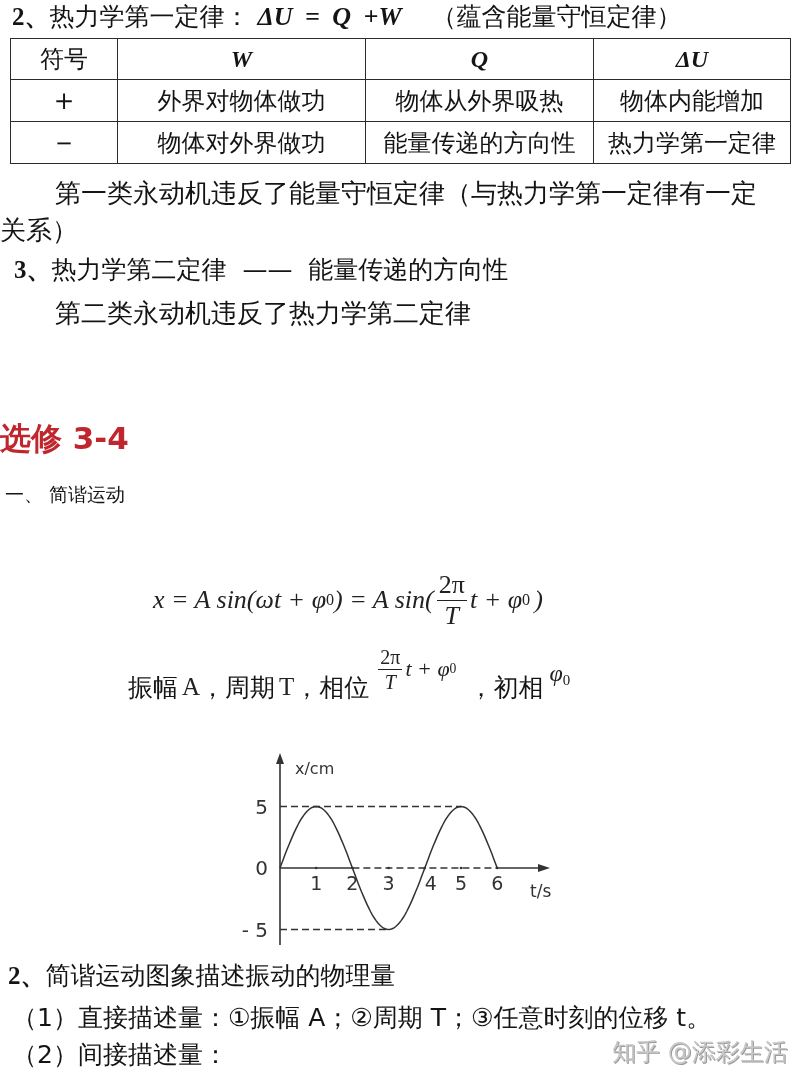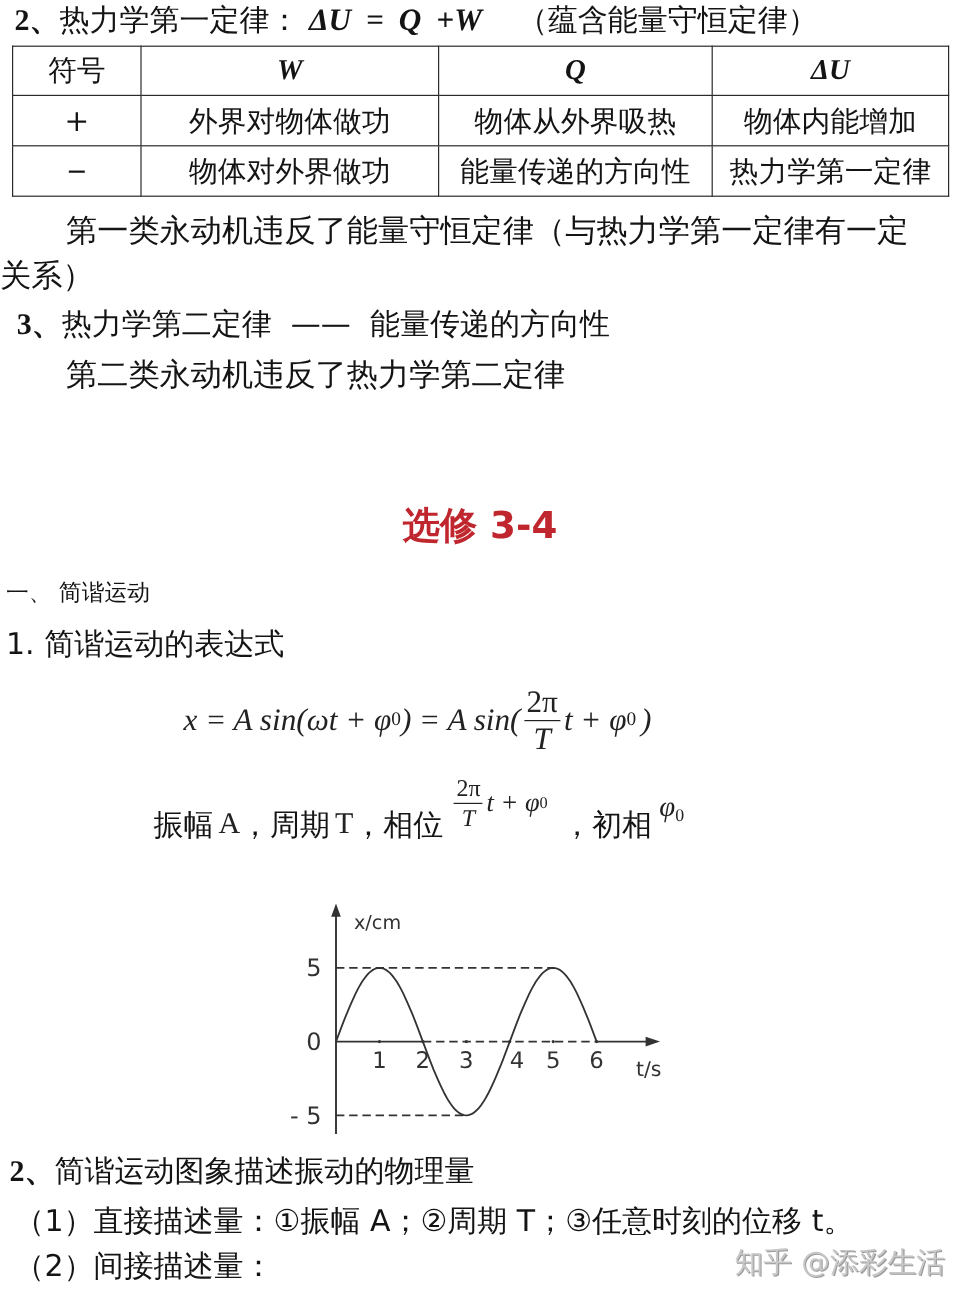--- a/index.html
+++ b/index.html
@@ -21,21 +21,21 @@
     font-size: 24px;
   }
   #sign-table td {
     border: 1.5px solid #2b2b2b; text-align: center; vertical-align: middle;
     padding: 0; height: 41px; white-space: nowrap;
   }
   #sign-table tr.hdr td { height: 40px; border-radius: 13px; }
   #sign-table .sym { font-size: 30px; font-family: "DejaVu Sans", sans-serif; }
 
   #module-title {
-    position: absolute; left: 0; width: 800px; top: 418px; text-align: center;
+    position: absolute; left: 0; width: 800px; top: 418px; 
     font-size: 31px; font-weight: bold; color: #c0262d; line-height: 40px;
     font-family: "DejaVu Sans", sans-serif;
   }
 
   
   .formula { position: absolute; display: flex; align-items: center; white-space: nowrap;
     font-family: "Liberation Serif", serif; font-size: 26px; color: #222; }
   .frac { display: inline-flex; flex-direction: column; align-items: center; margin: 0 3px; line-height: 1; }
   .frac .n { padding: 0 2px 2px; border-bottom: 1.5px solid #222; }
   .frac .d { padding-top: 2px; font-style: italic; }
@@ -95,21 +95,20 @@
   <div class="line" style="left:0px; top:215px; font-size:26px;">关系）</div>
 
   <div class="line" style="left:14px; top:255px; font-size:25px;">
     <span class="num">3、</span><span style="white-space:pre;">热力学第二定律  ——  能量传递的方向性</span>
   </div>
   <div class="line" style="left:55px; top:298px; font-size:26px;text-align:right;">第二类永动机违反了热力学第二定律</div>
 
   <div id="module-title">选修 3-4</div>
 
   <div class="line" style="left:5px; top:479px; font-size:19px;">一、 简谐运动</div>
-  <div class="line" style="left:5px; top:522px; font-size:25px;">1. 简谐运动的表达式</div>
 
   <div class="formula math" style="left:130px; top:568px; height:64px;margin-left:23px;">
     <span>x = A sin(ωt + φ</span>
       <span class="sub">0</span>
       <span style="white-space:pre;">) = A sin(</span>
     <span class="frac">
       <span class="n rm">2π</span>
       <span class="d">T</span>
     </span>
     <span>t + φ</span>

